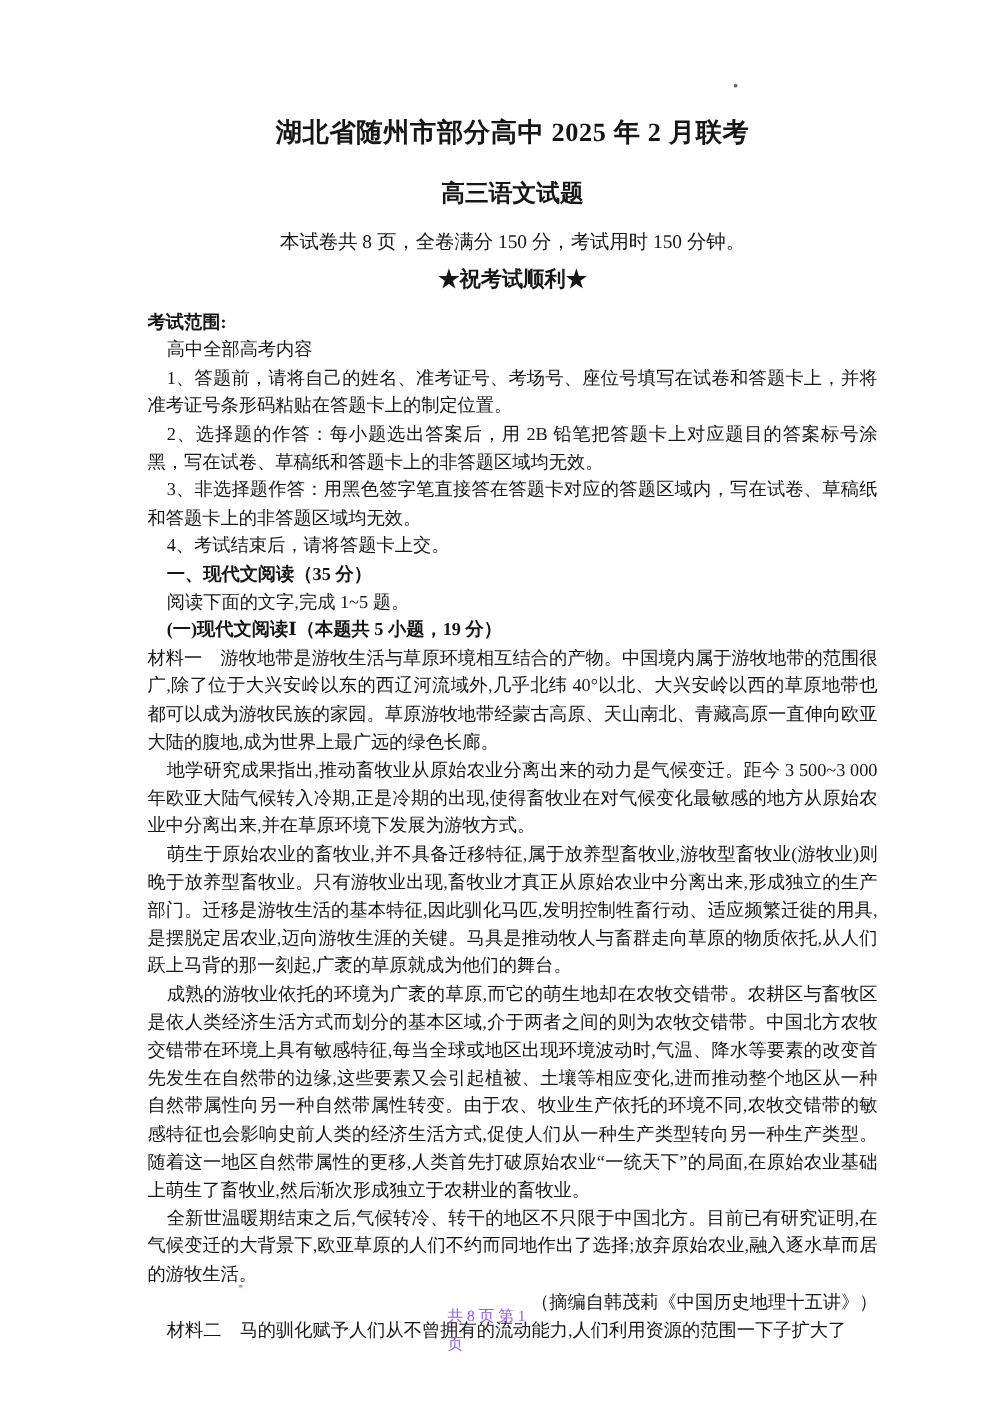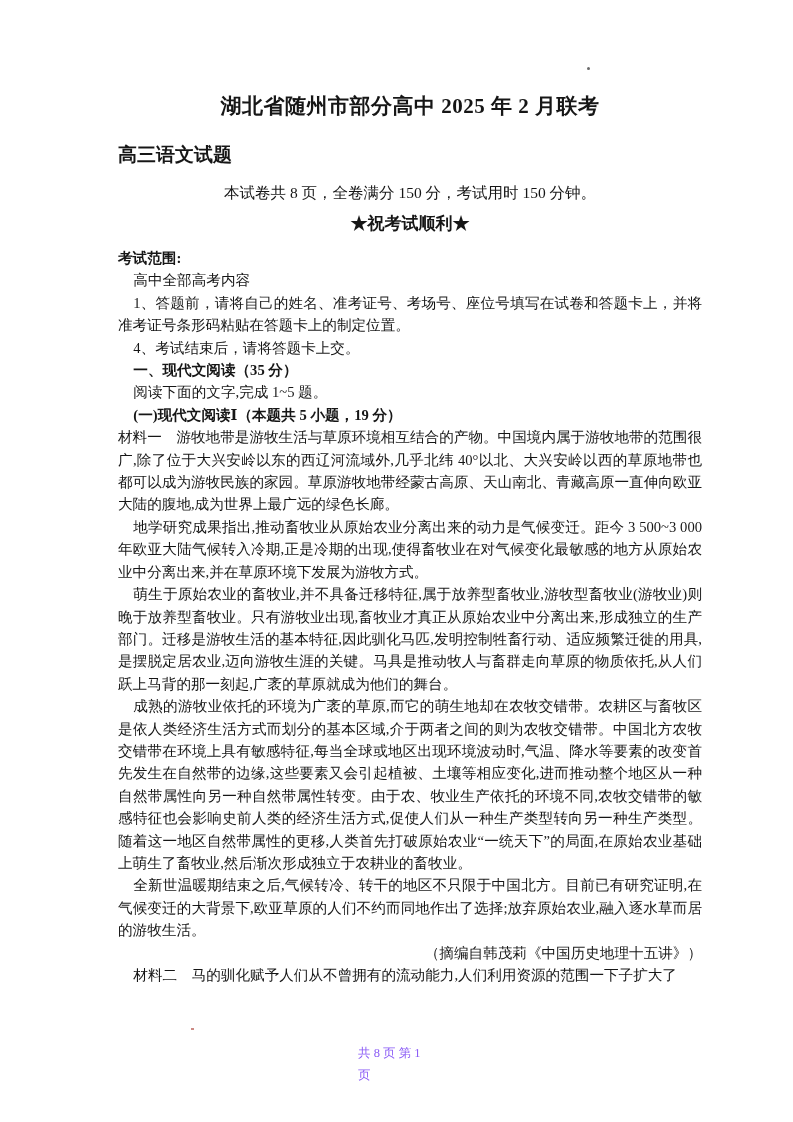--- a/index.html
+++ b/index.html
@@ -28,20 +28,21 @@
     font-size: 21px;
     font-weight: bold;
     text-align: center;
     letter-spacing: 0.5px;
     white-space: nowrap;
   }
   .doc-subtitle {
     margin: 0 0 15px 0;
     font-size: 19px;
     font-weight: bold;
+    text-align: center;
   }
   .exam-info {
     margin: 0 0 8px 0;
     font-size: 15.5px;
     font-weight: normal;
     text-align: center;
   }
   .wish {
     margin: 0 0 12px 0;
     font-size: 17px;
@@ -101,20 +102,22 @@
     <p class="exam-info">本试卷共 8 页，全卷满分 150 分，考试用时 150 分钟。</p>
     <p class="wish">★祝考试顺利★</p>
 
     <section>
       <p class="line bold">考试范围:</p>
       <p class="line ind">高中全部高考内容</p>
     </section>
 
     <section>
       <p class="line just ind">1、答题前，请将自己的姓名、准考证号、考场号、座位号填写在试卷和答题卡上，并将准考证号条形码粘贴在答题卡上的制定位置。</p>
+      <p class="line just ind">2、选择题的作答：每小题选出答案后，用 2B 铅笔把答题卡上对应题目的答案标号涂黑，写在试卷、草稿纸和答题卡上的非答题区域均无效。</p>
+      <p class="line just ind">3、非选择题作答：用黑色签字笔直接答在答题卡对应的答题区域内，写在试卷、草稿纸和答题卡上的非答题区域均无效。</p>
       <p class="line just ind">4、考试结束后，请将答题卡上交。</p>
     </section>
 
     <section>
       <p class="line bold ind">一、现代文阅读（35 分）</p>
       <p class="line ind">阅读下面的文字,完成 1~5 题。</p>
       <p class="line bold ind">(一)现代文阅读Ⅰ（本题共 5 小题，19 分）</p>
 
       <p class="line just">材料一　游牧地带是游牧生活与草原环境相互结合的产物。中国境内属于游牧地带的范围很广,除了位于大兴安岭以东的西辽河流域外,几乎北纬 40°以北、大兴安岭以西的草原地带也都可以成为游牧民族的家园。草原游牧地带经蒙古高原、天山南北、青藏高原一直伸向欧亚大陆的腹地,成为世界上最广远的绿色长廊。</p>
       <p class="line just ind">地学研究成果指出,推动畜牧业从原始农业分离出来的动力是气候变迁。距今 3 500~3 000 年欧亚大陆气候转入冷期,正是冷期的出现,使得畜牧业在对气候变化最敏感的地方从原始农业中分离出来,并在草原环境下发展为游牧方式。</p>

